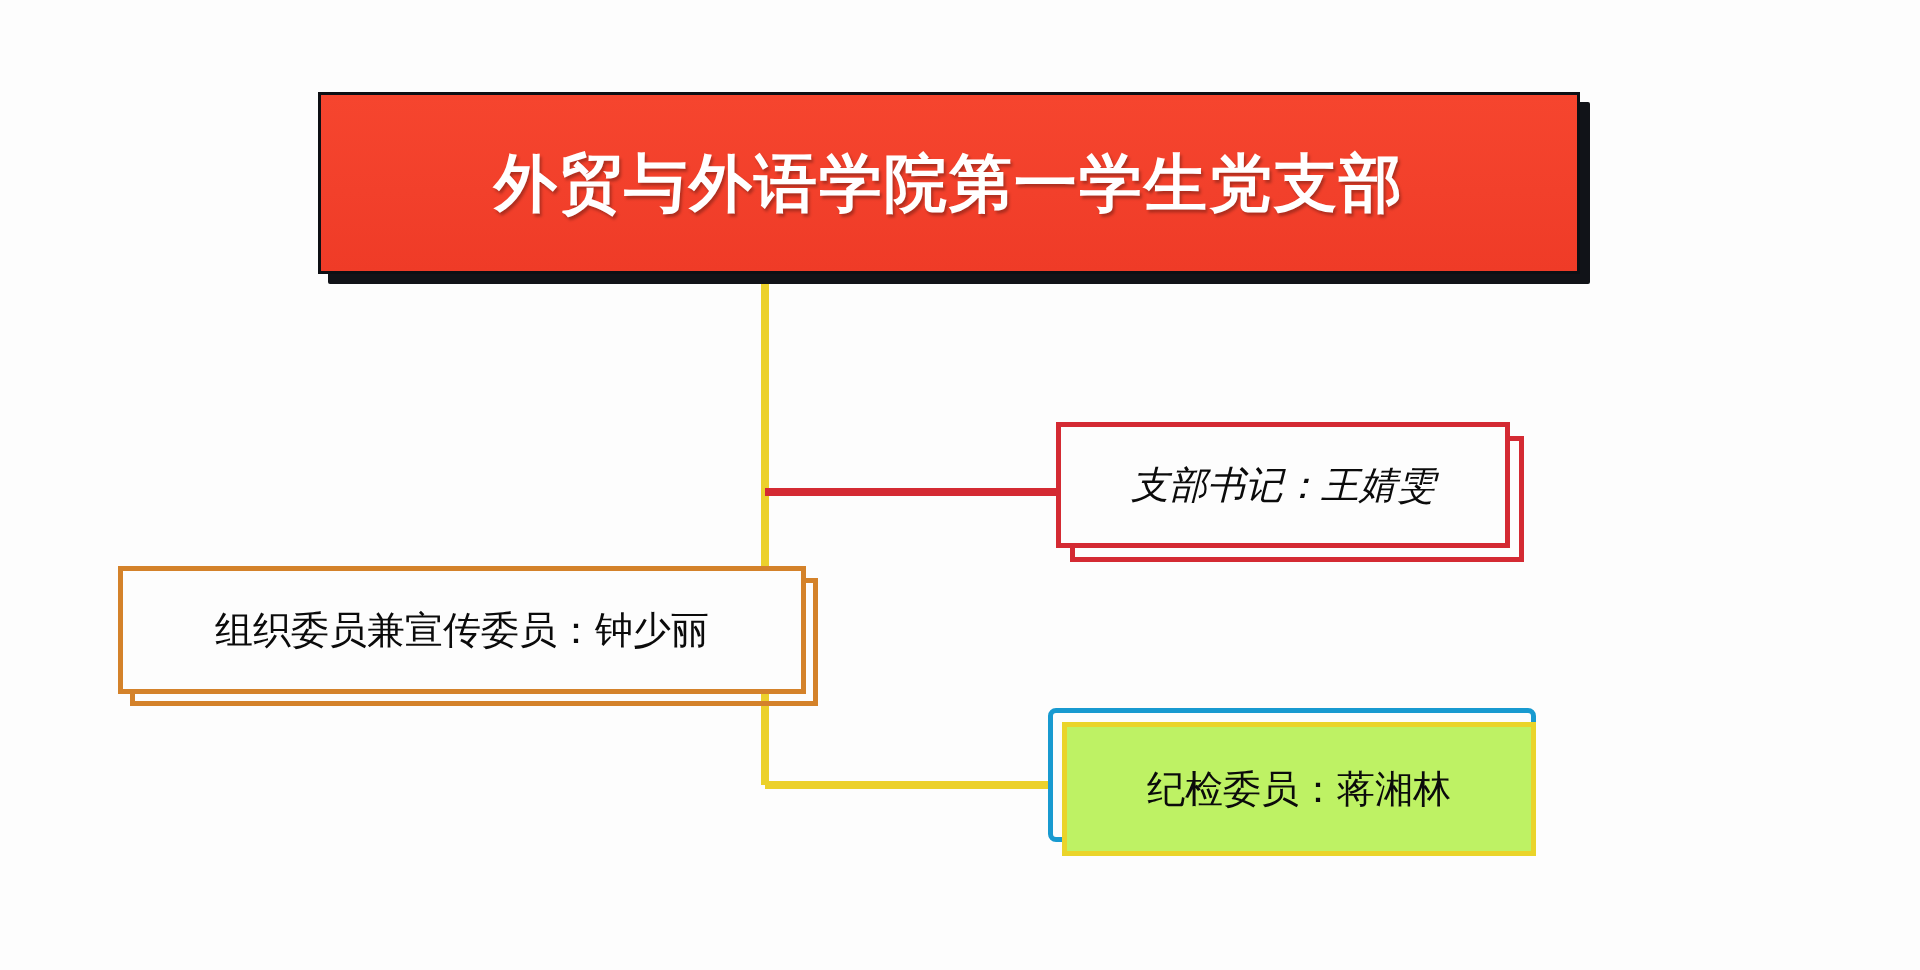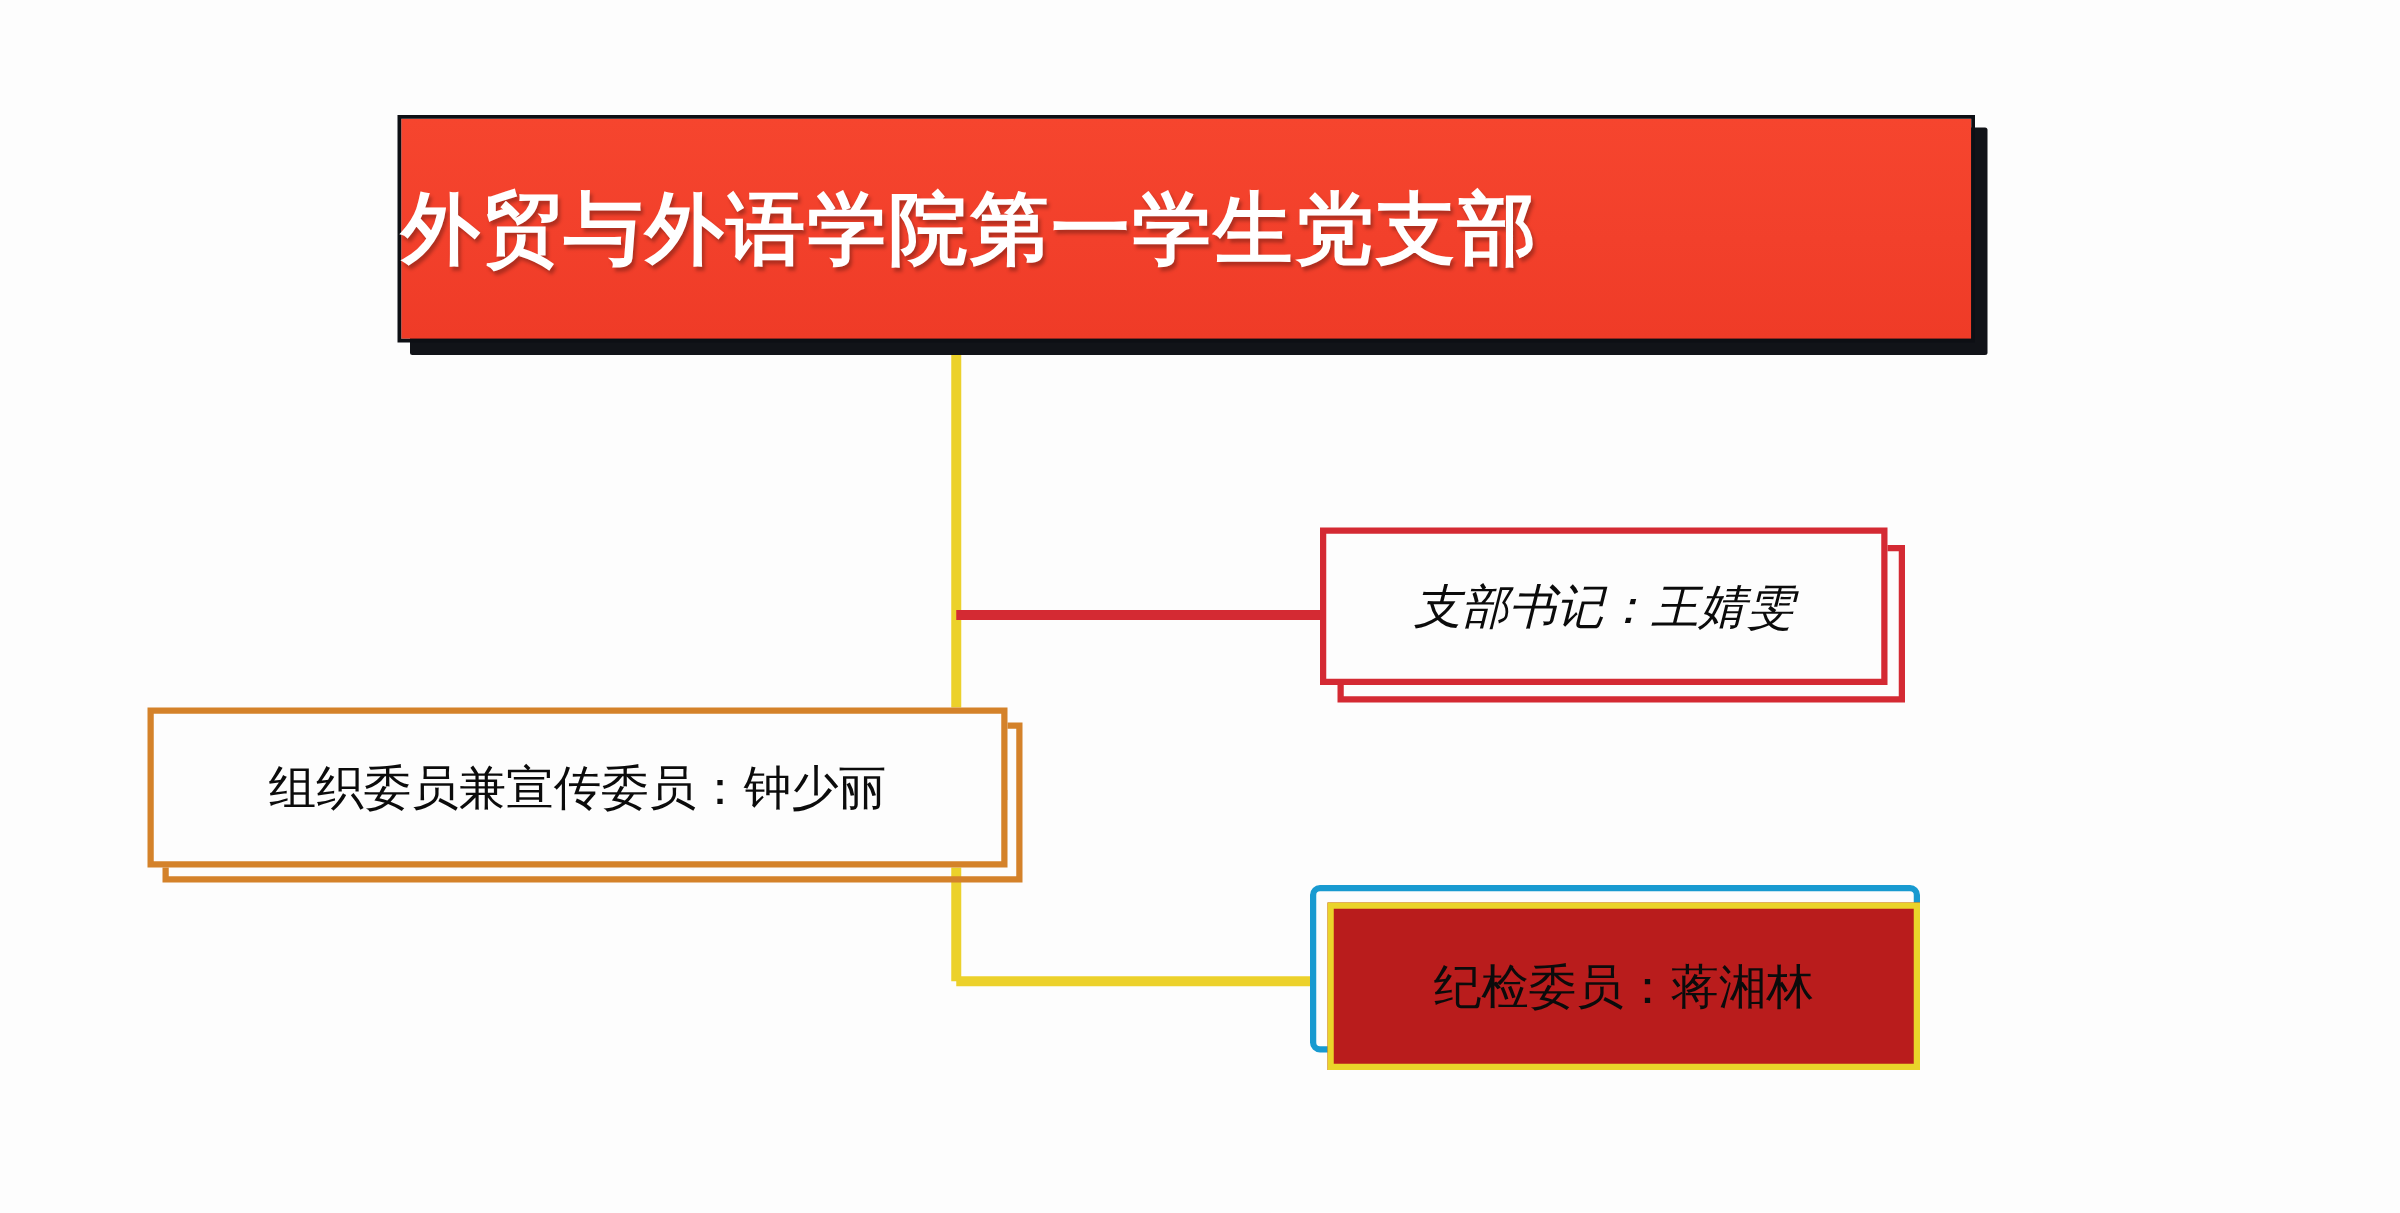--- a/index.html
+++ b/index.html
@@ -52,20 +52,21 @@
     position: absolute;
     left: 0;
     top: 0;
     width: 1262px;
     height: 182px;
     background: linear-gradient(180deg, #f6452e 0%, #f2402b 55%, #ef3b27 100%);
     border: 3px solid #0d0f14;
     box-sizing: border-box;
     display: flex;
     align-items: center;
+    justify-content: center;
   }
   .node-root .title-text {
     color: #ffffff;
     font-size: 63px;
     font-weight: bold;
     letter-spacing: 2px;
     line-height: 1;
     text-shadow: 2px 3px 3px rgba(0,0,0,0.28);
     white-space: nowrap;
   }
@@ -109,21 +110,21 @@
   #node-organization .front { width: 688px; height: 128px; border: 5px solid #d4822a; }
 
   
   #node-discipline { left: 1048px; top: 708px; width: 488px; height: 148px; }
   #node-discipline .back  {
     left: 0; top: 0; width: 488px; height: 134px;
     border: 5px solid #189ad0; border-radius: 8px;
   }
   #node-discipline .front {
     left: 14px; top: 14px; width: 474px; height: 134px;
-    border: 5px solid #ead42a; background: #b91c1c;
+    border: 5px solid #ead42a; background: #bef264;
   }
 </style>
 </head>
 <body>
 
 <div id="canvas">
 
   <svg id="connectors" viewBox="0 0 1920 970" width="1920" height="970">
 
     <path d="M 765 276 L 765 785" fill="none" stroke="#ecd12b" stroke-width="8" stroke-linecap="butt"></path>

